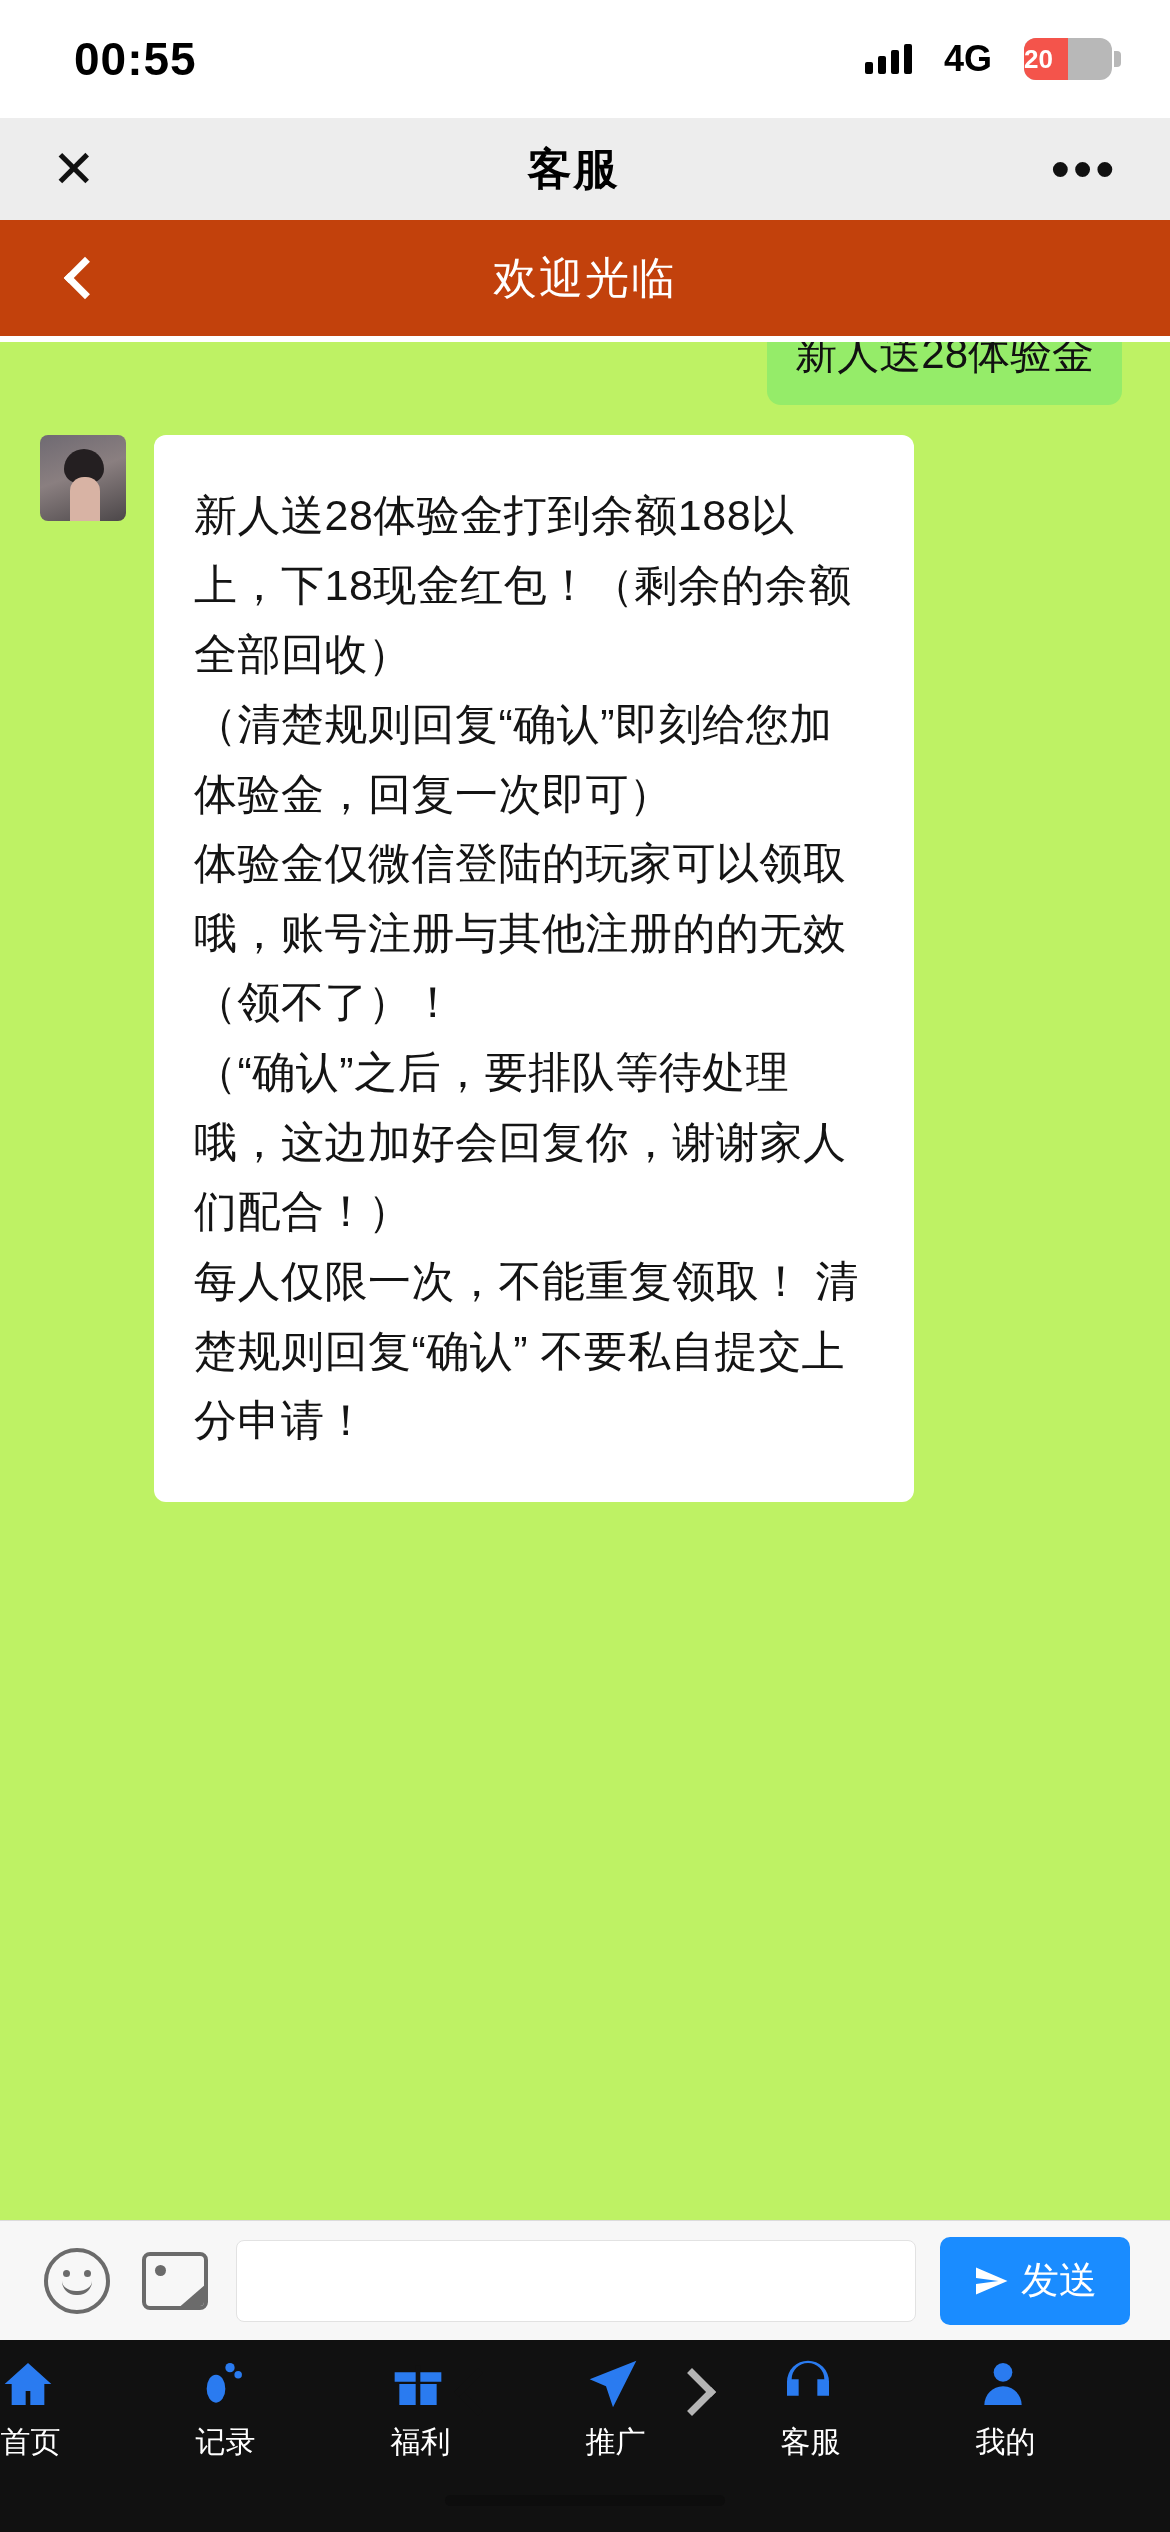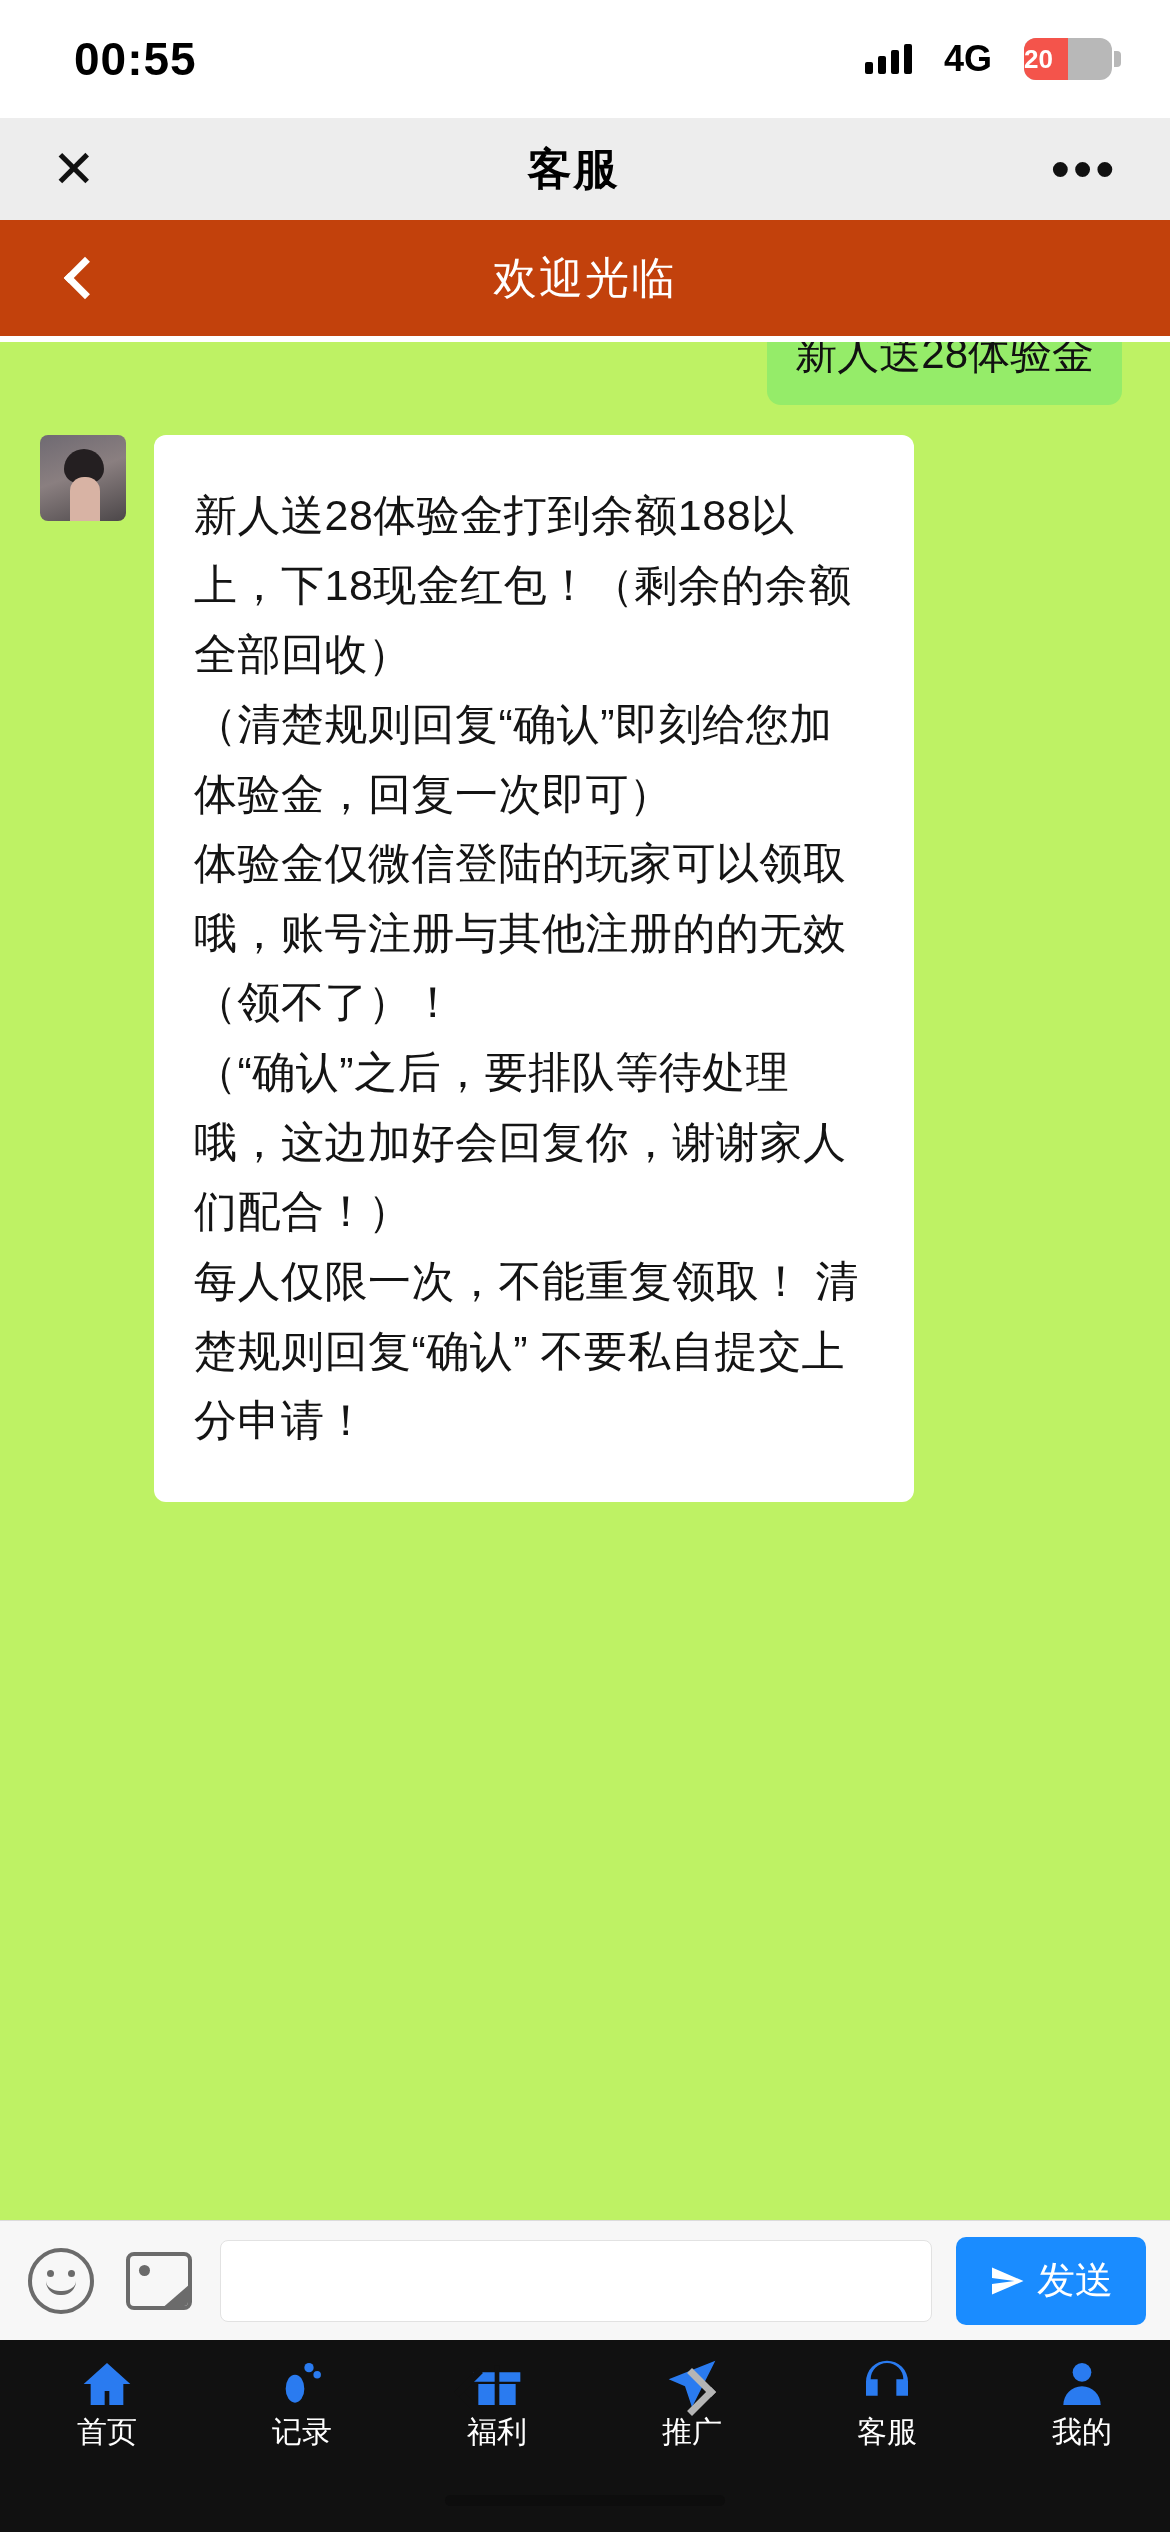--- a/index.html
+++ b/index.html
@@ -108,21 +108,21 @@
   }
   .bubble-white p {
     font-size:43px; line-height:1.62; color:#141414;
     letter-spacing:0.5px; white-space:pre-wrap;
   }
 
   
   .input-bar {
     position:absolute; left:0; right:0; bottom:192px; height:120px;
     background:#f7f7f7; border-top:1px solid #dcdcdc;
-    display:flex; align-items:center; gap:24px; padding:0 24px;
+    display:flex; align-items:center; gap:24px; padding:0 40px;
   }
   .icon-btn { width:74px; height:74px; flex:none; display:flex; align-items:center; justify-content:center; }
   .smiley { width:66px; height:66px; border:4px solid #6b6b6b; border-radius:50%; position:relative; }
   .smiley i, .smiley b {
     position:absolute; width:7px; height:7px; background:#6b6b6b; border-radius:50%;
     top:18px;
   }
   .smiley i { left:15px; }
   .smiley b { right:15px; }
   .smiley u {
@@ -145,21 +145,21 @@
     font-family:"Liberation Sans", sans-serif;
   }
   .send-btn svg { width:36px; height:36px; }
 
   
   .tabbar {
     position:absolute; left:0; right:0; bottom:0; height:192px;
     background:#111111; display:flex; align-items:flex-start; justify-content:space-around;
     padding-top:16px;
   }
-  .tab { width:16.6%; display:flex; flex-direction:column; align-items:center; gap:0;margin-left:19px; }
+  .tab { width:16.6%; display:flex; flex-direction:column; align-items:flex-start; gap:10px; }
   .tab svg { width:56px; height:56px; fill:#2a7bf0; }
   .tab span { font-size:30px; color:#ffffff; }
 
   
   .nav-arrows {
     position:absolute; left:0; right:0; bottom:88px; height:104px;
     display:flex; align-items:center; justify-content:center; gap:180px;
     background:transparent;
   }
   .arrow { width:34px; height:34px; border-top:7px solid #111; border-right:7px solid #111; }

